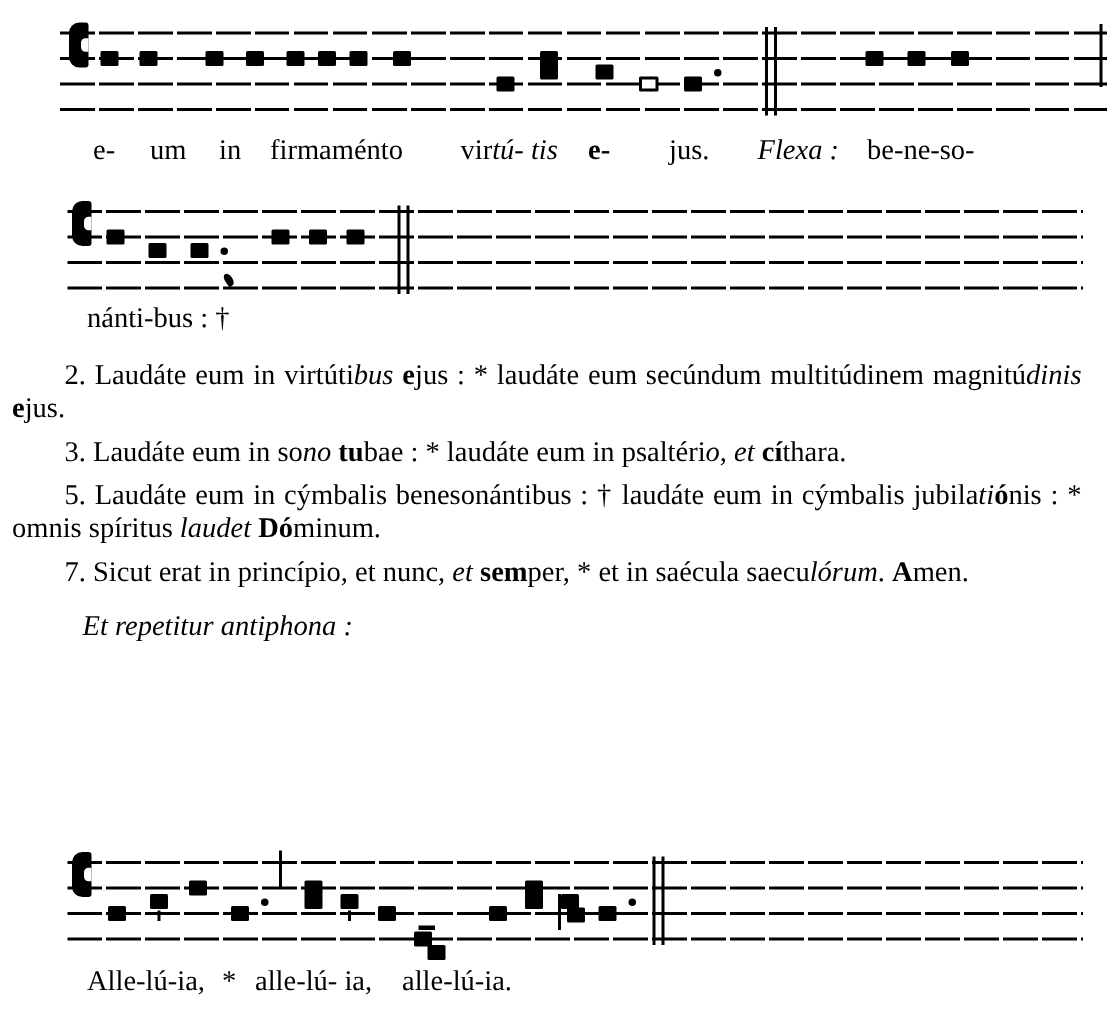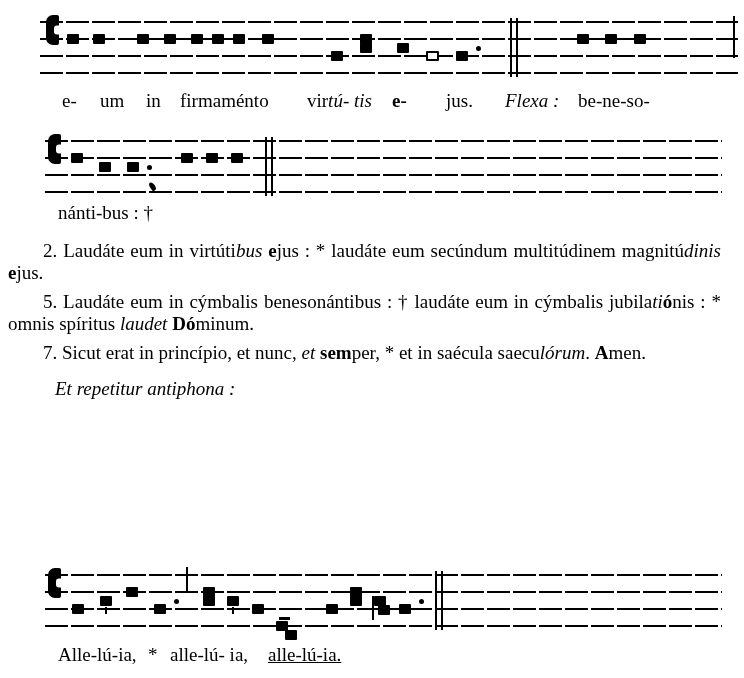--- a/index.html
+++ b/index.html
@@ -101,20 +101,21 @@
       <div class="neume" style="left: 231px; top: 20px;"></div>
       <div class="vbar" style="left: 265px; top: 4px; height: 59px;"></div>
       <div class="vbar" style="left: 271px; top: 4px; height: 59px;"></div>
     </div>
   <div class="lyric-row" style="top:202px">
       <span class="lyric-word" style="left: 58px;"><span class="seg-r">nánti-bus : †</span></span>
     </div>
 
   <div class="text-block">
     <p><span class="seg-r">2. Laudáte eum in virtúti</span><span class="seg-i">bus</span><span class="seg-r"> </span><span class="seg-b">e</span><span class="seg-r">jus : * laudáte eum secúndum multitúdinem magnitú</span><span class="seg-i">dinis</span><span class="seg-r"> </span><span class="seg-b">e</span><span class="seg-r">jus.</span></p>
+    <p><span class="seg-r">3. Laudáte eum in so</span><span class="seg-i">no</span><span class="seg-r"> </span><span class="seg-b">tu</span><span class="seg-r">bae : * laudáte eum in psaltéri</span><span class="seg-i">o</span><span class="seg-r">, </span><span class="seg-i">et</span><span class="seg-r"> </span><span class="seg-b">cí</span><span class="seg-r">thara.</span></p>
     <p><span class="seg-r">5. Laudáte eum in cýmbalis benesonántibus : † laudáte eum in cýmbalis jubila</span><span class="seg-i">ti</span><span class="seg-b">ó</span><span class="seg-r">nis : * omnis spíritus </span><span class="seg-i">laudet</span><span class="seg-r"> </span><span class="seg-b">Dó</span><span class="seg-r">minum.</span></p>
     <p><span class="seg-r">7. Sicut erat in princípio, et nunc, </span><span class="seg-i">et</span><span class="seg-r"> </span><span class="seg-b">sem</span><span class="seg-r">per, * et in saécula saecu</span><span class="seg-i">lórum</span><span class="seg-r">. </span><span class="seg-b">A</span><span class="seg-r">men.</span></p>
     <p class="rubric"><span class="seg-i">Et repetitur antiphona :</span></p>
   </div>
 
   <div class="staff" style="top:567px">
       <div class="staff-line" style="left: 45px; width: 677px; top: 7px;"></div>
       <div class="staff-line" style="left: 45px; width: 677px; top: 24px;"></div>
       <div class="staff-line" style="left: 45px; width: 677px; top: 41px;"></div>
       <div class="staff-line" style="left: 45px; width: 677px; top: 58px;"></div>
@@ -144,16 +145,16 @@
       <div class="neume" style="left: 378px; top: 38px;"></div>
       <div class="neume" style="left: 399px; top: 37px;"></div>
       <div class="ndot" style="left: 419px; top: 31.5px;"></div>
       <div class="vbar" style="left: 435px; top: 4px; height: 59px;"></div>
       <div class="vbar" style="left: 441px; top: 4px; height: 59px;"></div>
     </div>
   <div class="lyric-row" style="top:644px">
       <span class="lyric-word" style="left: 58px;"><span class="seg-r">Alle-lú-ia,</span></span>
       <span class="lyric-word" style="left: 148px;"><span class="seg-r">*</span></span>
       <span class="lyric-word" style="left: 170px;"><span class="seg-r">alle-lú- ia,</span></span>
-      <span class="lyric-word" style="left: 268px; text-decoration: underline;"><span class="seg-r">alle-lú-ia.</span></span>
+      <span class="lyric-word" style="left: 268px;"><span class="seg-r">alle-lú-ia.</span></span>
     </div>
 
 </div>
 
 </body></html>

